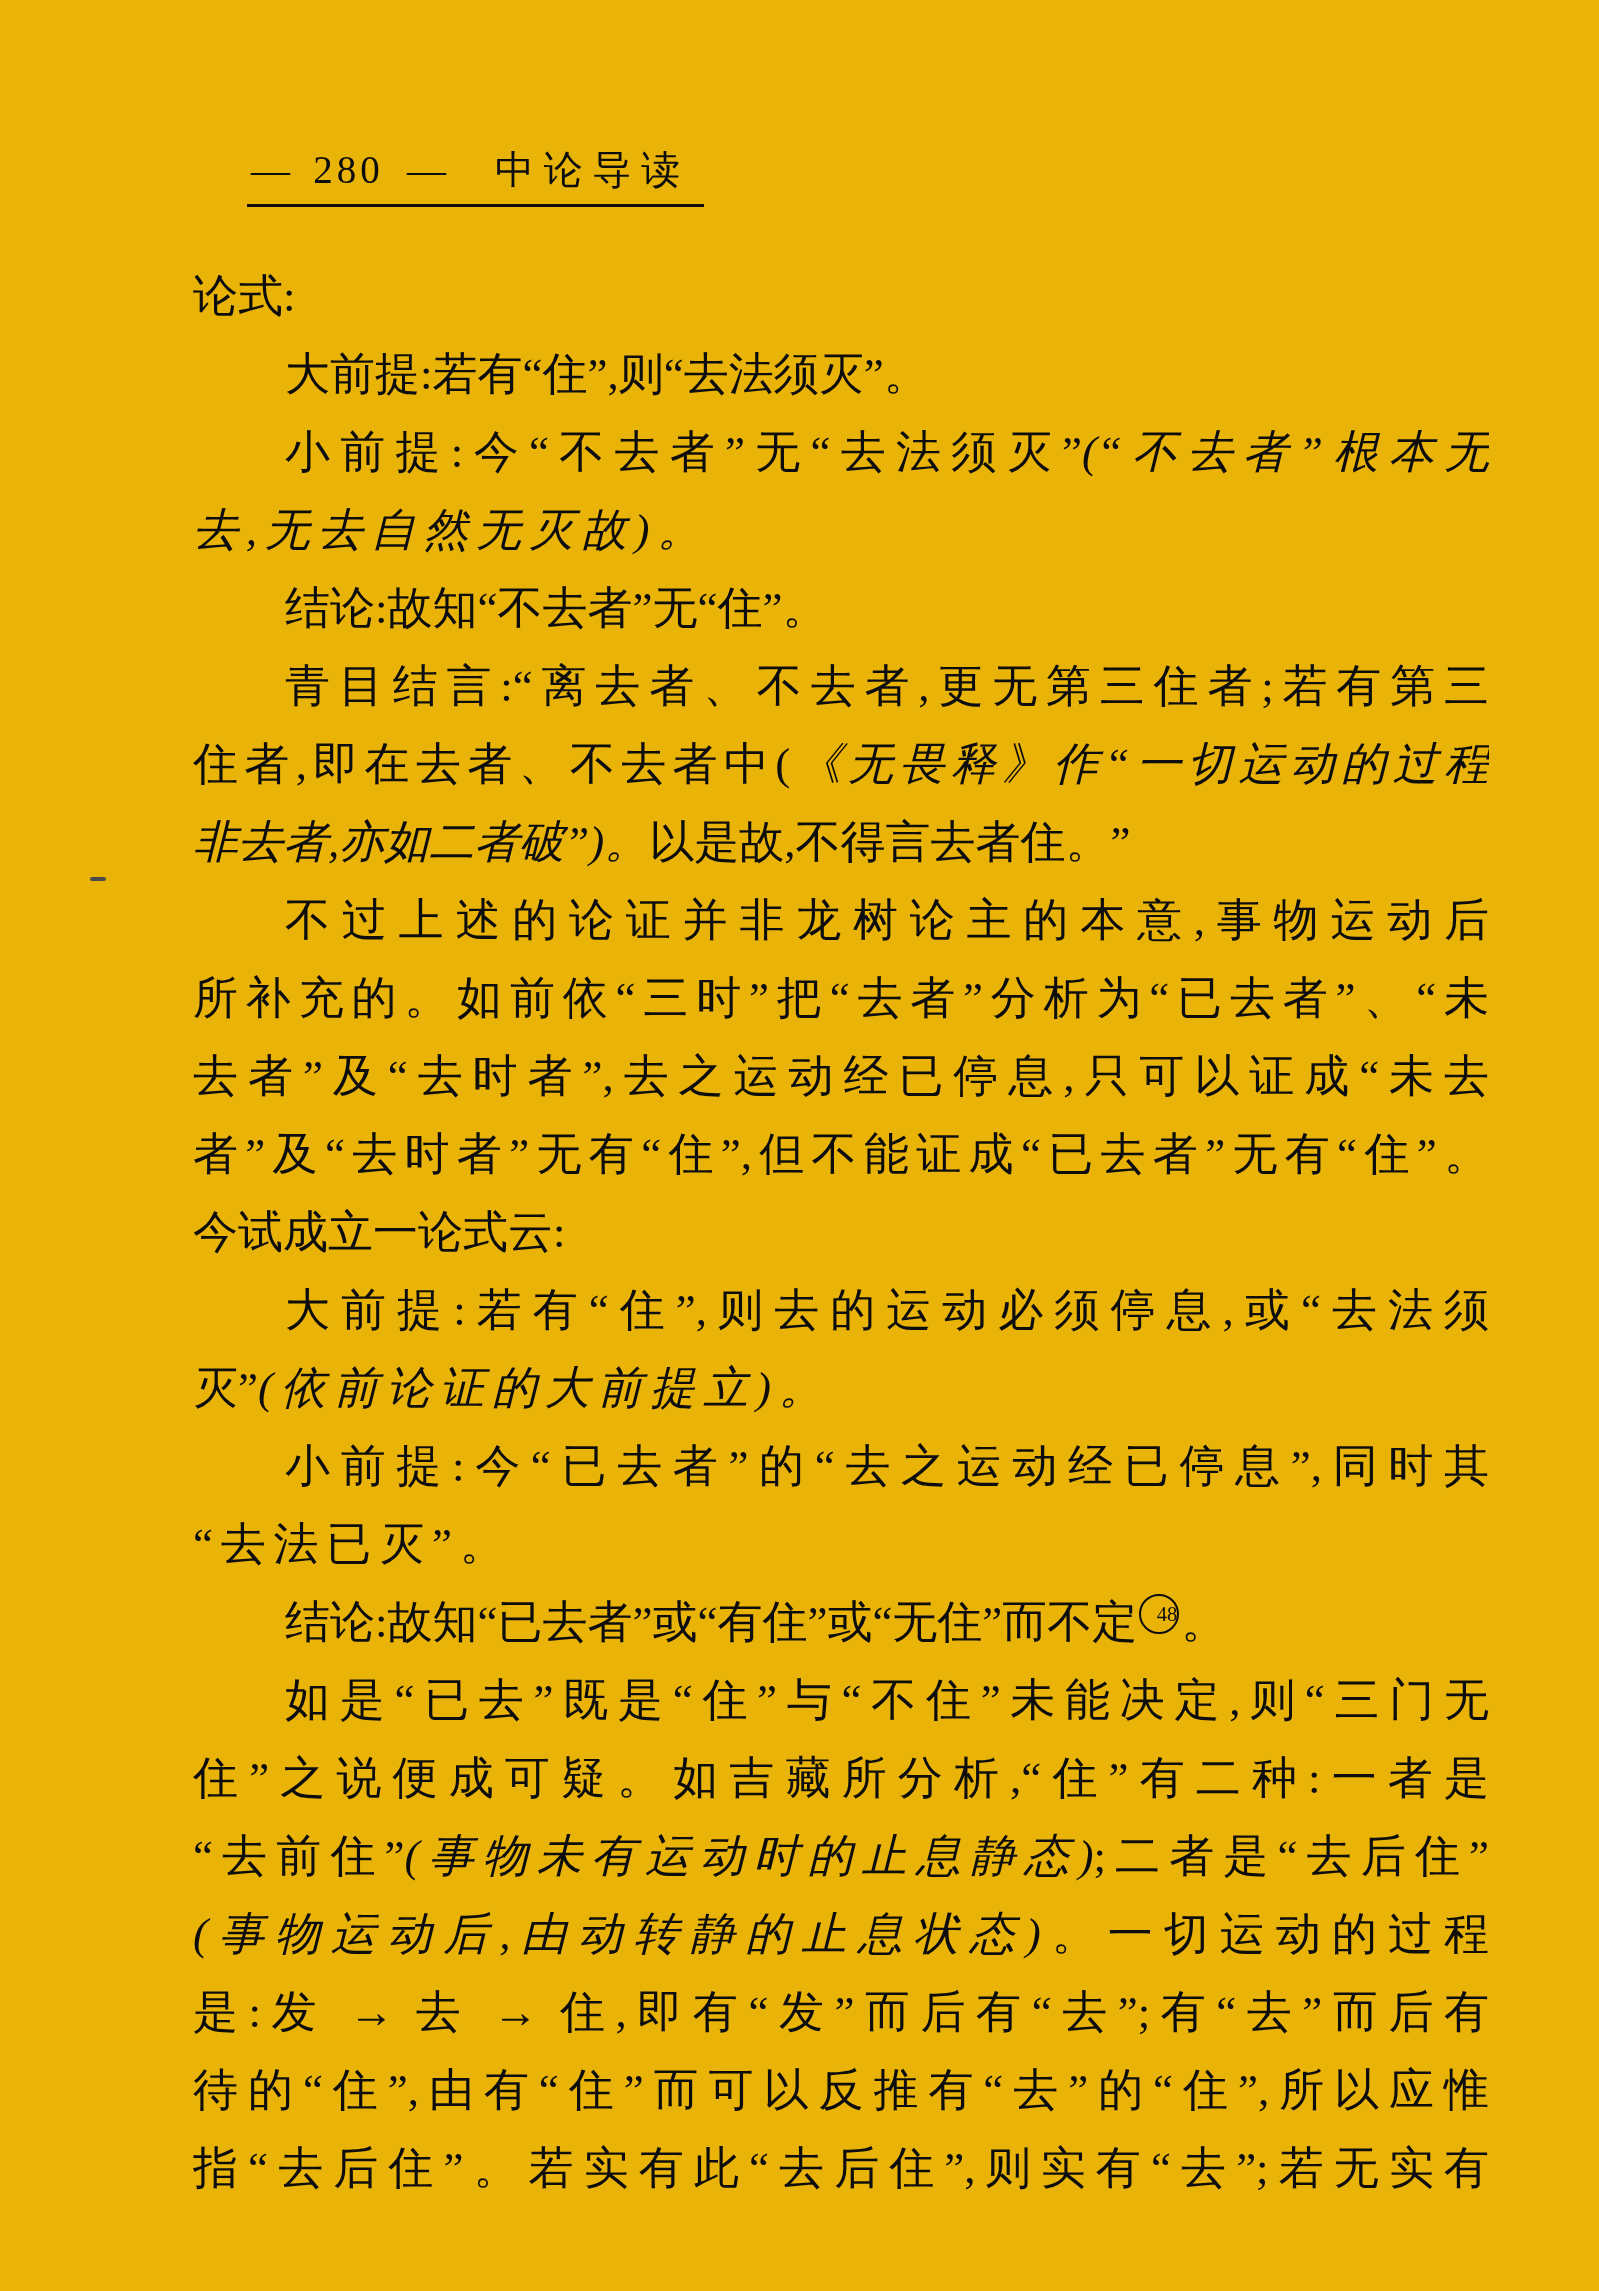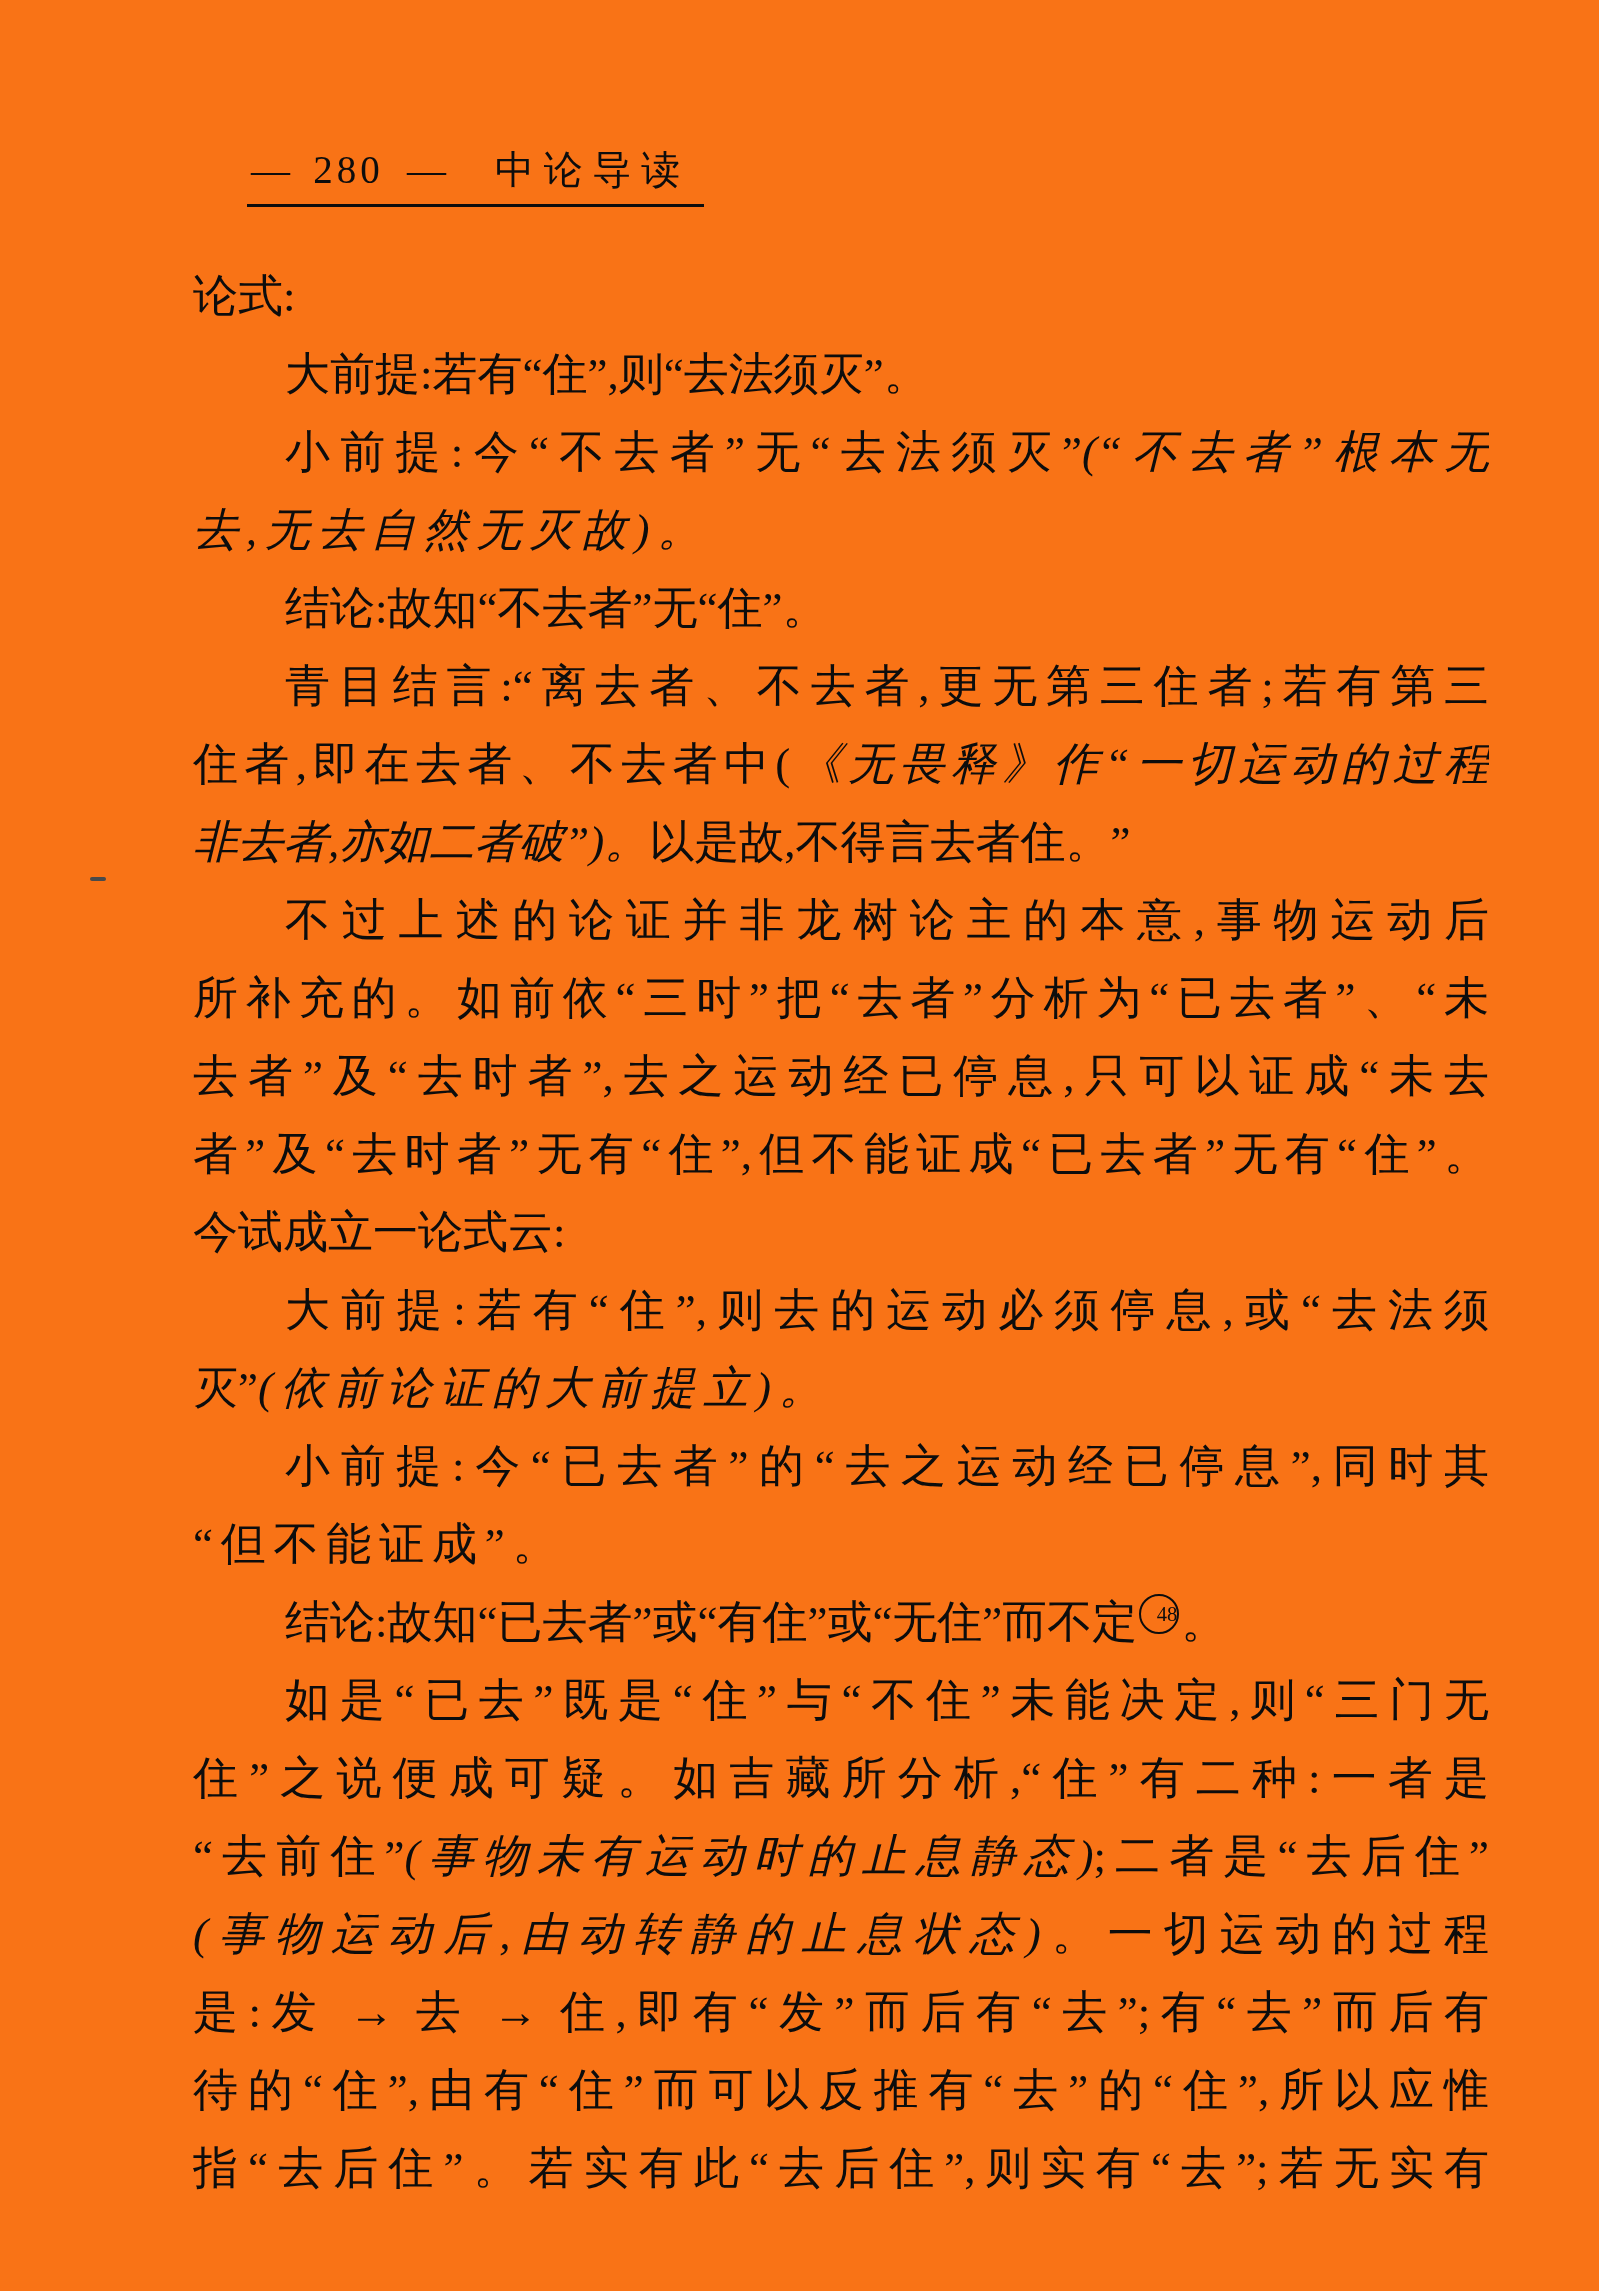--- a/index.html
+++ b/index.html
@@ -1,19 +1,19 @@
 <!DOCTYPE html>
 <html lang="zh"><head>
 <meta charset="utf-8">
 <style>
   html,body{margin:0;padding:0;background:#ffffff;}
   .page{
     position:relative;
     width:1600px;height:2292px;
-    background:#f97316;
+    background:#eab308;
     color:#0d0d0d;
     font-family:"Liberation Serif","DejaVu Serif",serif;
     overflow:hidden;
   }
   
   .header{
     position:absolute;
     left:247px;top:147px;
     font-size:39px;
     line-height:45px;
@@ -110,21 +110,21 @@
     <div class="line fill"><span>者”及“去时者”无有“住”,但不能证成“已去者”无有“住”。</span></div>
 
     <div class="line"><span>今试成立一论式云:</span></div>
 
     <div class="line indent fill"><span>大前提:若有“住”,则去的运动必须停息,或“去法须</span></div>
 
     <div class="line"><span>灭”</span><span class="kai spread">(依前论证的大前提立)。</span></div>
 
     <div class="line indent fill"><span>小前提:今“已去者”的“去之运动经已停息”,同时其</span></div>
 
-    <div class="line spread"><span>“但不能证成”。</span></div>
+    <div class="line spread"><span>“去法已灭”。</span></div>
 
     <div class="line indent"><span>结论:故知“已去者”或“有住”或“无住”而不定</span><span class="fnref">48</span><span>。</span></div>
 
     <div class="line indent fill"><span>如是“已去”既是“住”与“不住”未能决定,则“三门无</span></div>
 
     <div class="line fill"><span>住”之说便成可疑。如吉藏所分析,“住”有二种:一者是</span></div>
 
     <div class="line fill"><span>“去前住”</span><span class="kai">(事物未有运动时的止息静态)</span><span>;二者是“去后住”</span></div>
 
     <div class="line fill"><span class="kai">(事物运动后,由动转静的止息状态)</span><span>。一切运动的过程</span></div>

